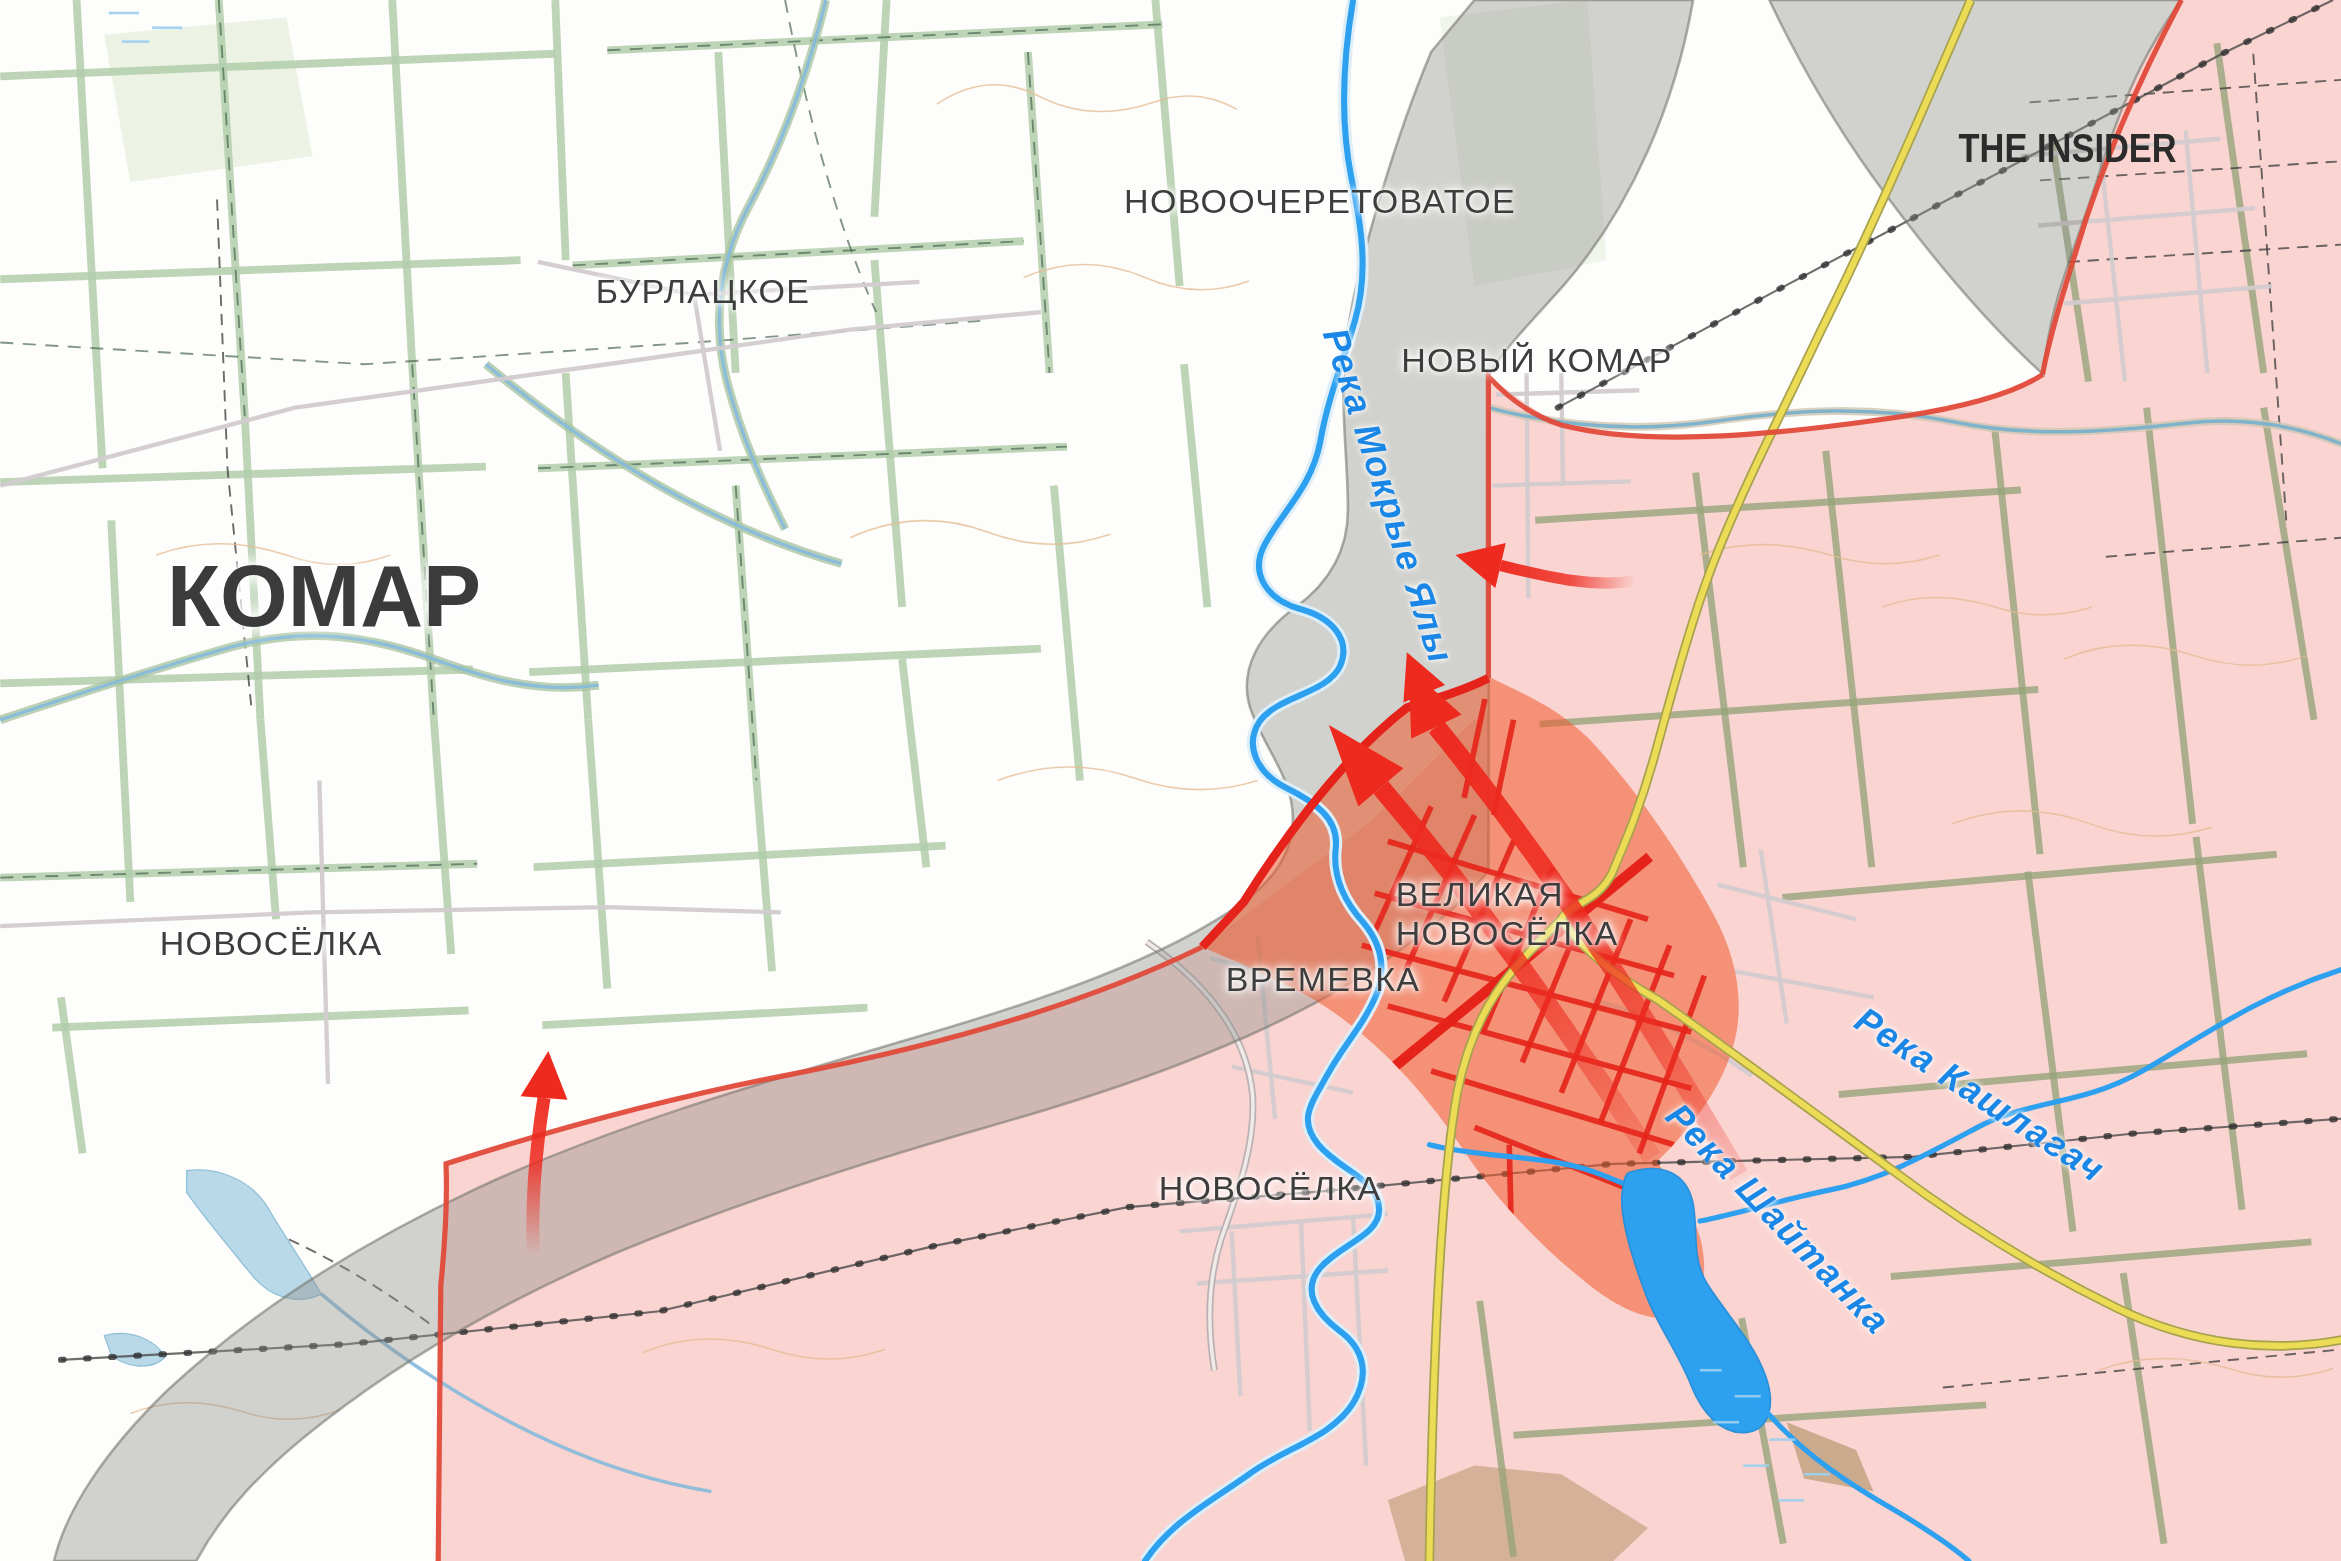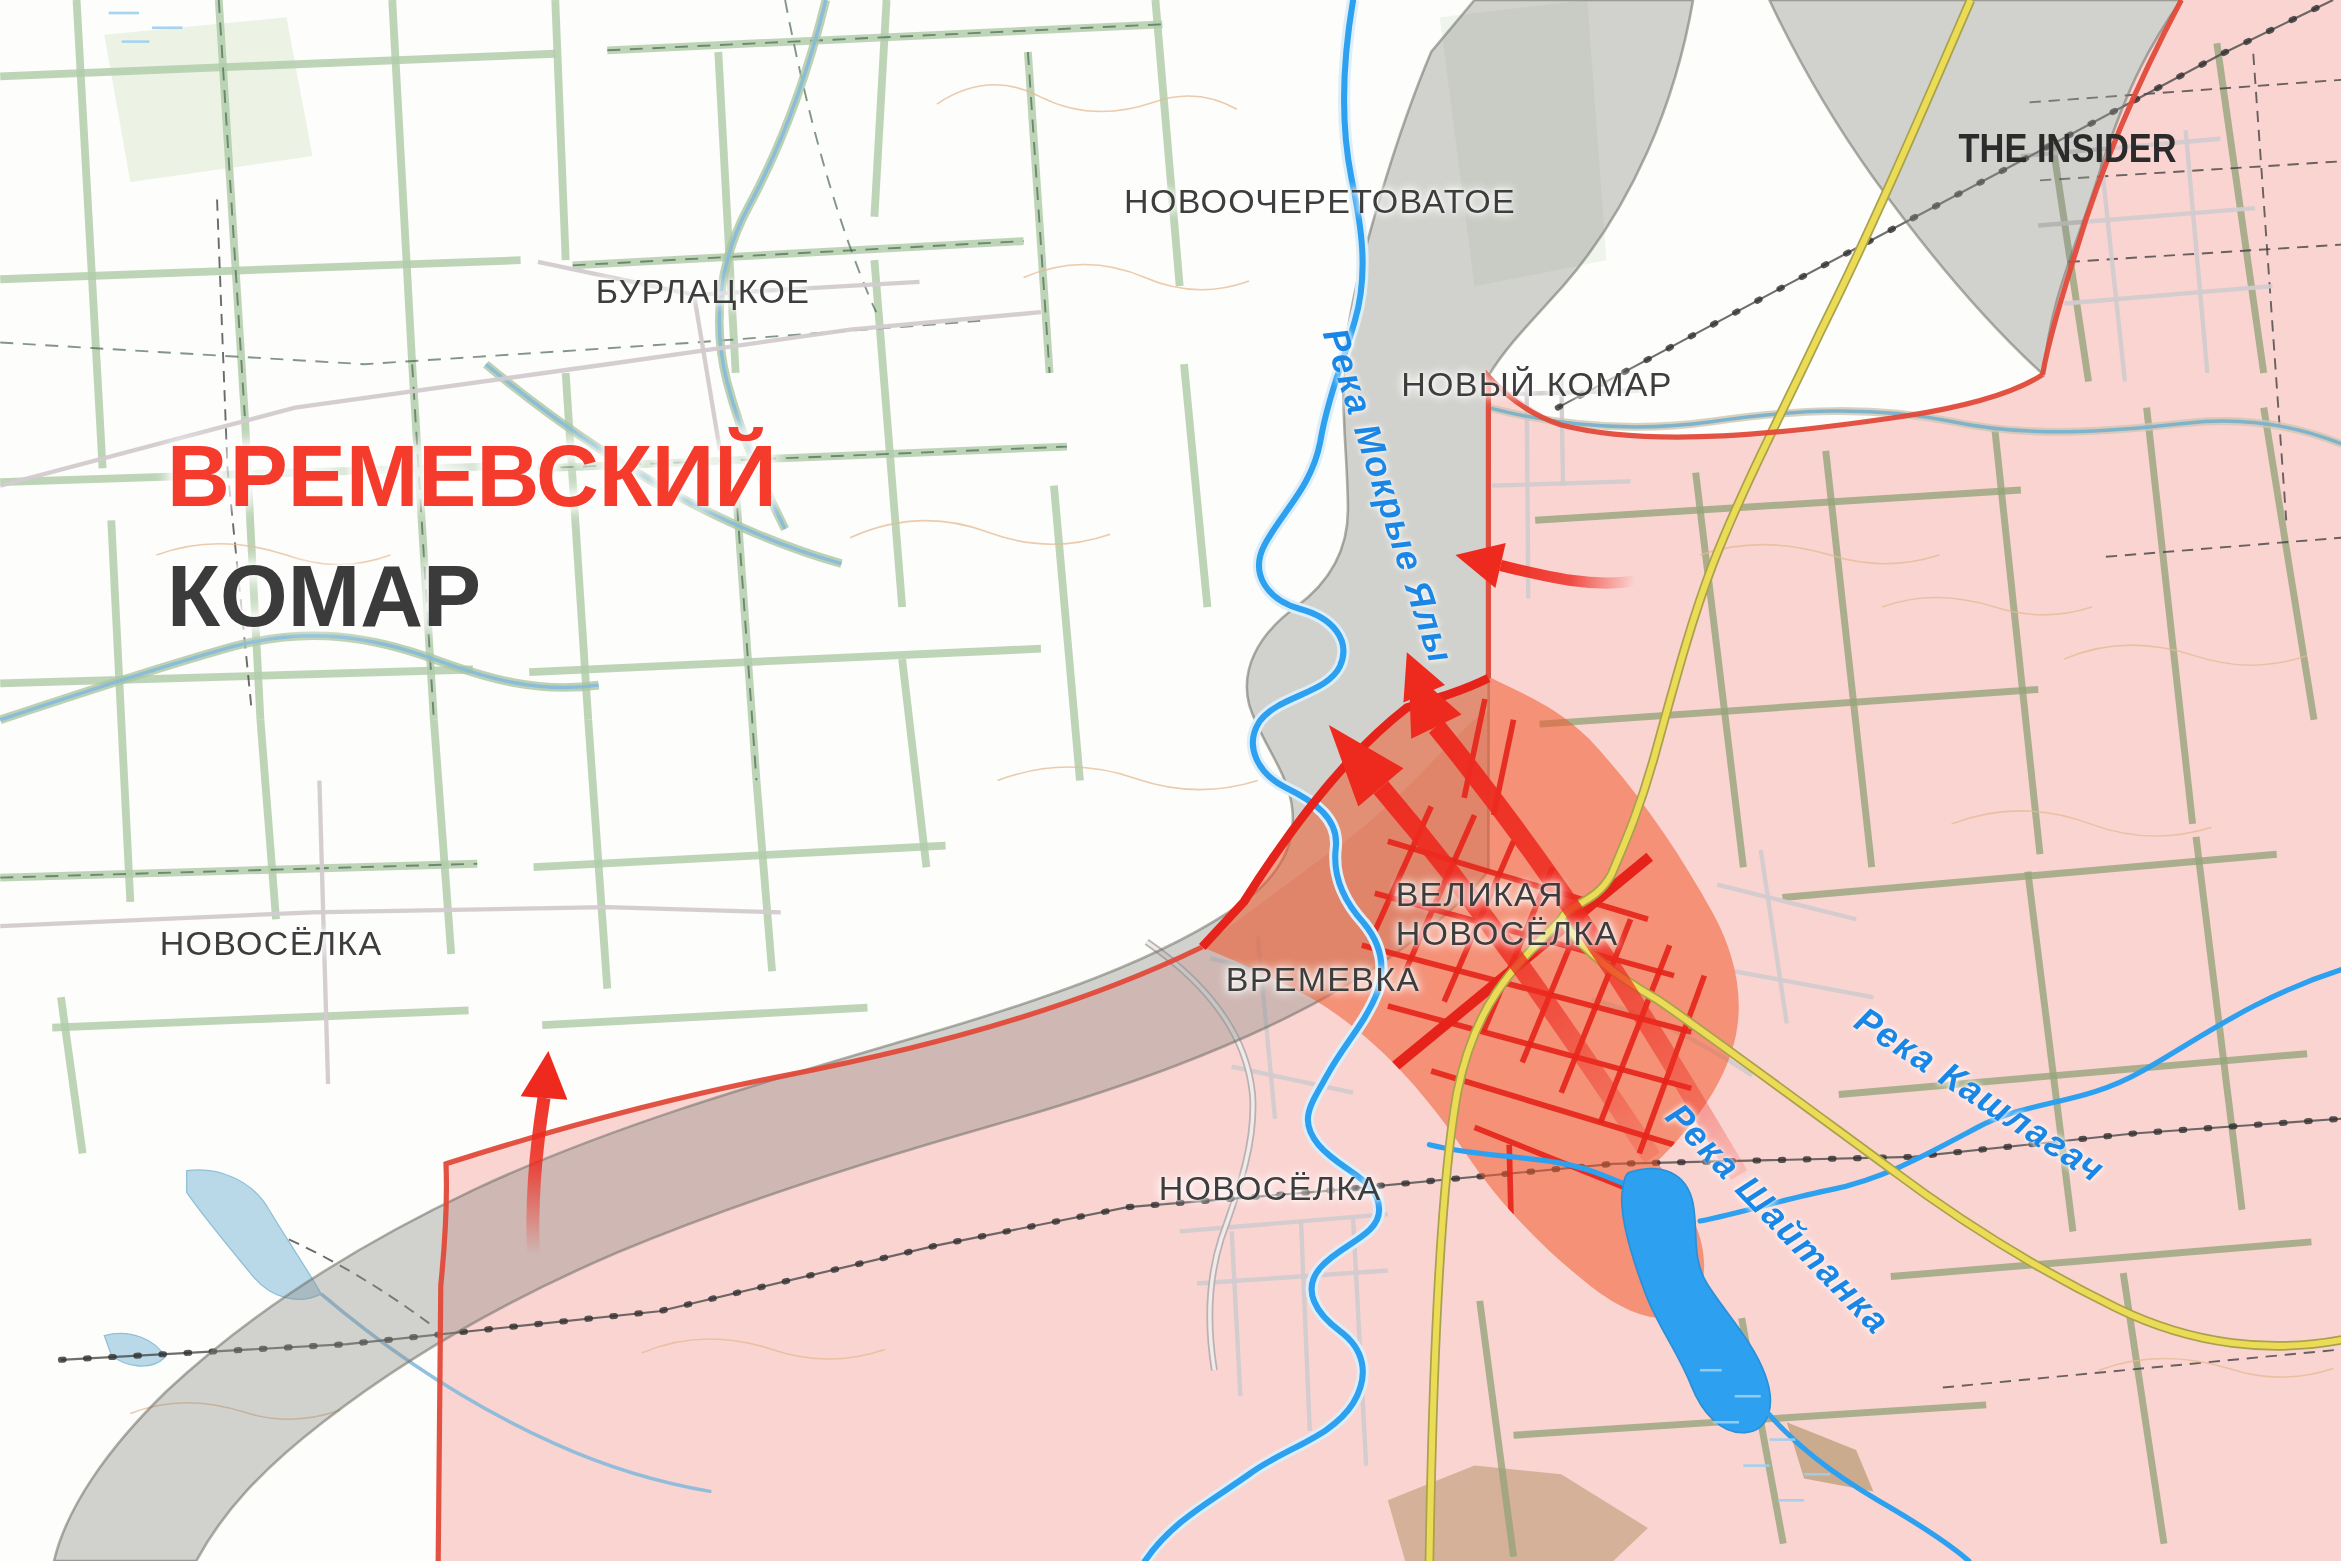--- a/index.html
+++ b/index.html
@@ -398,27 +398,26 @@
       <path d="M 2005,1355 C 1920,1212 1820,1040 1656,838" stroke="url(#gA4)" stroke-width="22" fill="none"></path>
       <polygon class="arrow-head" points="1624,770 1685,824 1627,852"></polygon>
     </g>
     <g>
       <path d="M 615,1448 C 612,1390 618,1322 627,1266" stroke="url(#gA5)" stroke-width="15" fill="none"></path>
       <polygon class="arrow-head" points="632,1212 654,1268 600,1264"></polygon>
     </g>
   </g>
 </svg>
 
-<div class="title title-red">ВРЕМЕВСКИЙ</div>
 <div class="title title-dark">КОМАР</div>
 <div class="brand">THE INSIDER</div>
 
 <div class="lbl" style="left:1320px;top:201px;">НОВООЧЕРЕТОВАТОЕ</div>
 <div class="lbl" style="left:703px;top:291px;">БУРЛАЦКОЕ</div>
-<div class="lbl" style="left:1537px;top:384px;text-align:center;">НОВЫЙ КОМАР</div>
+<div class="lbl" style="left:1537px;top:360px;text-align:center;">НОВЫЙ КОМАР</div>
 <div class="lbl lbl2" style="left:1507px;top:914px;">
   <div>ВЕЛИКАЯ</div>
   <div>НОВОСЁЛКА</div>
 </div>
 <div class="lbl" style="left:1323px;top:979px;">ВРЕМЕВКА</div>
 <div class="lbl" style="left:271px;top:943px;">НОВОСЁЛКА</div>
 <div class="lbl" style="left:1270px;top:1188px;">НОВОСЁЛКА</div>
 
 <div class="rlbl" style="left:1388px;top:496px;transform:translate(-50%,-50%) rotate(72deg);">Река Мокрые Ялы</div>
 <div class="rlbl" style="left:1980px;top:1095px;transform:translate(-50%,-50%) rotate(33deg);">Река Кашлагач</div>

